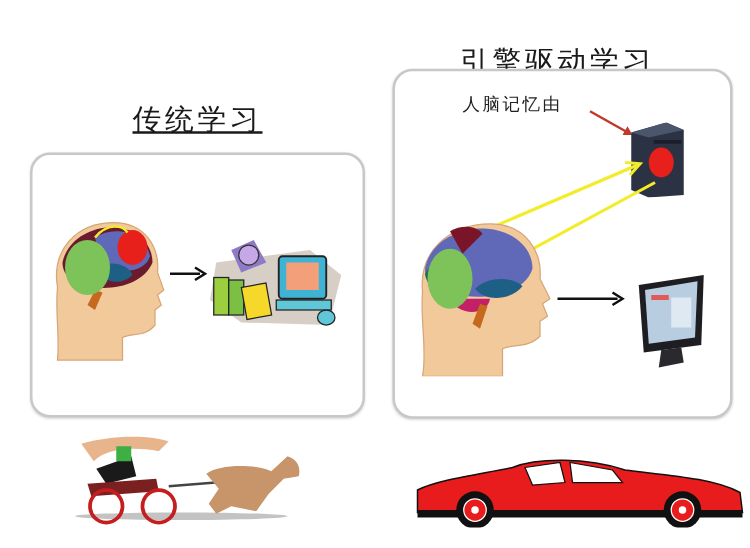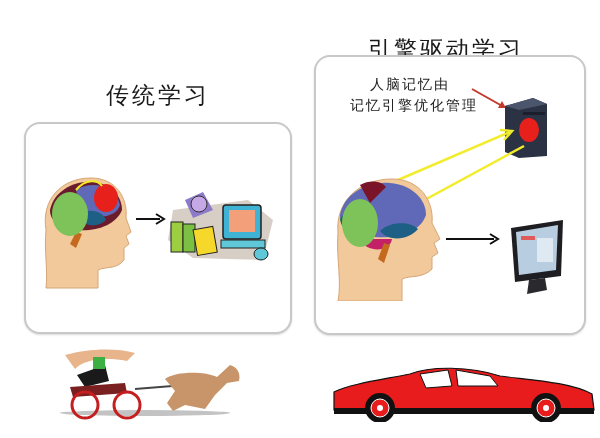--- a/index.html
+++ b/index.html
@@ -1,25 +1,25 @@
 <!DOCTYPE html>
 <html><head>
 <meta charset="utf-8">
 <style>
   html,body{margin:0;padding:0;background:#fff;}
   body{width:600px;height:438px;position:relative;overflow:hidden;font-family:"DejaVu Sans",sans-serif;}
   .title{position:absolute;font-size:23px;color:#1a1a1a;letter-spacing:3px;font-weight:normal;}
   .panel{position:absolute;border:2px solid #c8c8c8;border-radius:16px;background:#fff;box-shadow:0 1px 2px rgba(0,0,0,.15);}
-  .note{position:absolute;font-size:14px;color:#222;letter-spacing:2px;line-height:21px;font-family:"DejaVu Serif",serif;}
+  .note{position:absolute;font-size:14px;color:#222;letter-spacing:2px;line-height:21px;font-family:"DejaVu Serif",serif;text-align:right;}
   svg{position:absolute;}
 </style>
 </head>
 <body>
 
-<div class="title" style="left:106px;top:80px;">传统学习</div>
+<div class="title" style="left:106px;top:80px;text-decoration:underline;">传统学习</div>
 <div class="title" style="left:368px;top:8px;margin-top:26px;">引擎驱动学习</div>
 
 <div class="panel" style="left:24px;top:122px;width:264px;height:208px;"></div>
 
 <div class="panel" style="left:314px;top:55px;width:268px;height:276px;"></div>
 
 <svg style="left:36px;top:170px;" width="100" height="120" viewBox="0 0 100 120">
   <path d="M10,60 C5,30 25,8 55,8 C80,8 92,28 90,48 L95,62 L90,66 L93,74 L88,78 L88,90 C80,100 70,96 62,100 L62,118 L10,118 C12,100 8,80 10,60 Z" fill="#f1c99a" stroke="#d6a676" stroke-width="1"></path>
   <path d="M14,40 C18,20 40,10 58,12 C75,14 86,26 86,40 C80,55 60,62 40,60 C25,58 14,52 14,40 Z" fill="#6a1c2c"></path>
   <path d="M40,20 C55,10 80,15 84,35 C80,48 60,50 45,42 Z" fill="#6068b8"></path>
@@ -43,21 +43,20 @@
   <rect x="66" y="30" width="26" height="22" fill="#f3a07a"></rect>
   <rect x="58" y="60" width="44" height="8" fill="#5fc7d8" stroke="#222" stroke-width="1"></rect>
   <ellipse cx="98" cy="74" rx="7" ry="6" fill="#5fc7d8" stroke="#222" stroke-width="1"></ellipse>
   <rect x="8" y="42" width="12" height="30" fill="#9ccf3f" stroke="#222" stroke-width="1"></rect>
   <rect x="20" y="44" width="12" height="28" fill="#7bc043" stroke="#222" stroke-width="1"></rect>
   <rect x="32" y="48" width="20" height="26" fill="#f6d82a" stroke="#222" stroke-width="1" transform="rotate(-10 42 60)"></rect>
 </svg>
 
 <div class="note" style="left:350px;top:74px;">
   <div style="padding-left:20px;">人脑记忆由</div>
-  <div>记忆引擎优化管理</div>
 </div>
 
 <svg style="left:470px;top:86px;" width="40" height="26" viewBox="0 0 40 26">
   <line x1="2" y1="3" x2="34" y2="21" stroke="#c0392b" stroke-width="2"></line>
   <path d="M28,22 L36,22 L32,15" fill="#c0392b"></path>
 </svg>
 
 <svg style="left:503px;top:98px;" width="46" height="60" viewBox="0 0 46 60">
   <polygon points="2,8 30,0 44,6 44,58 16,60 2,54" fill="#2a3244"></polygon>
   <polygon points="2,8 30,0 44,6 16,12" fill="#4b556c"></polygon>

